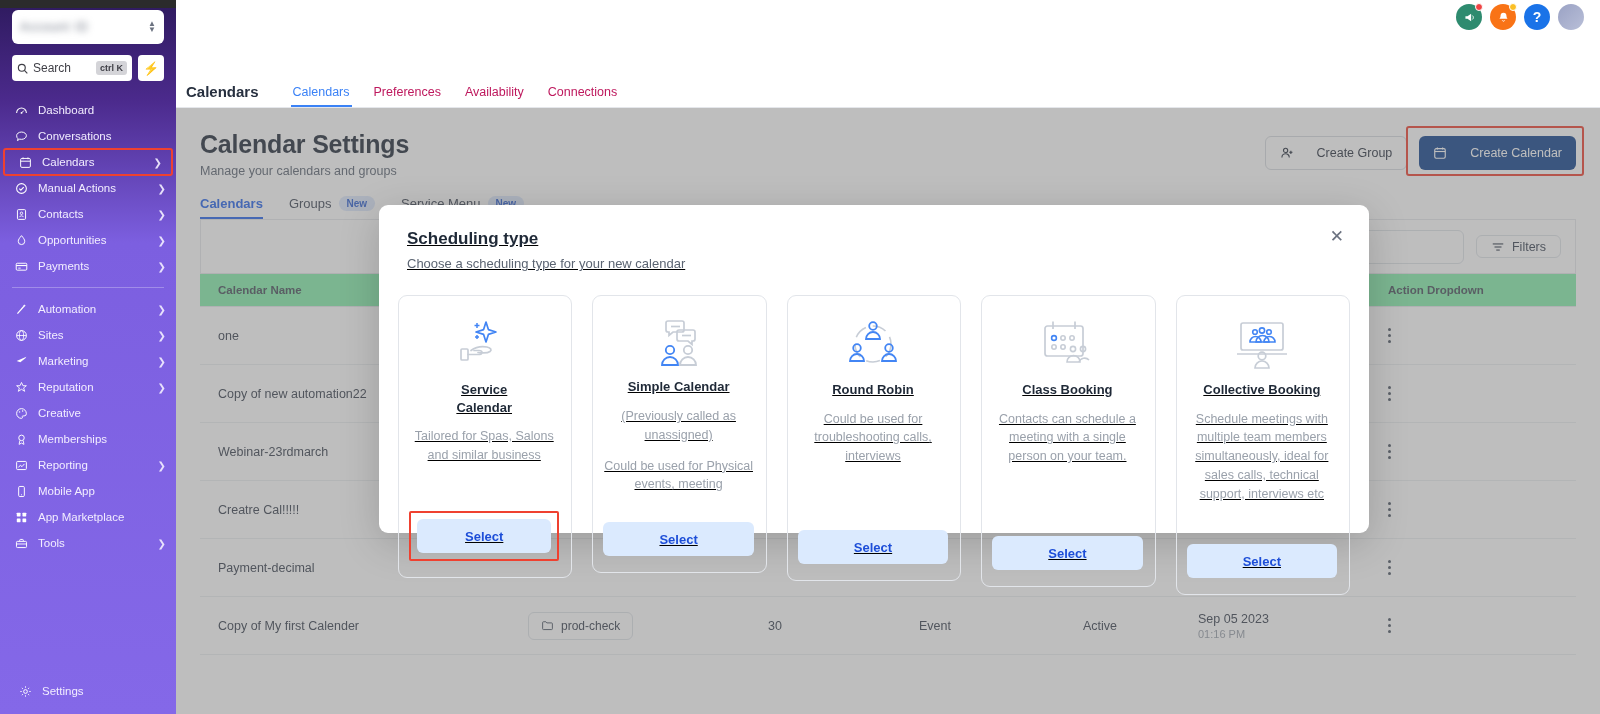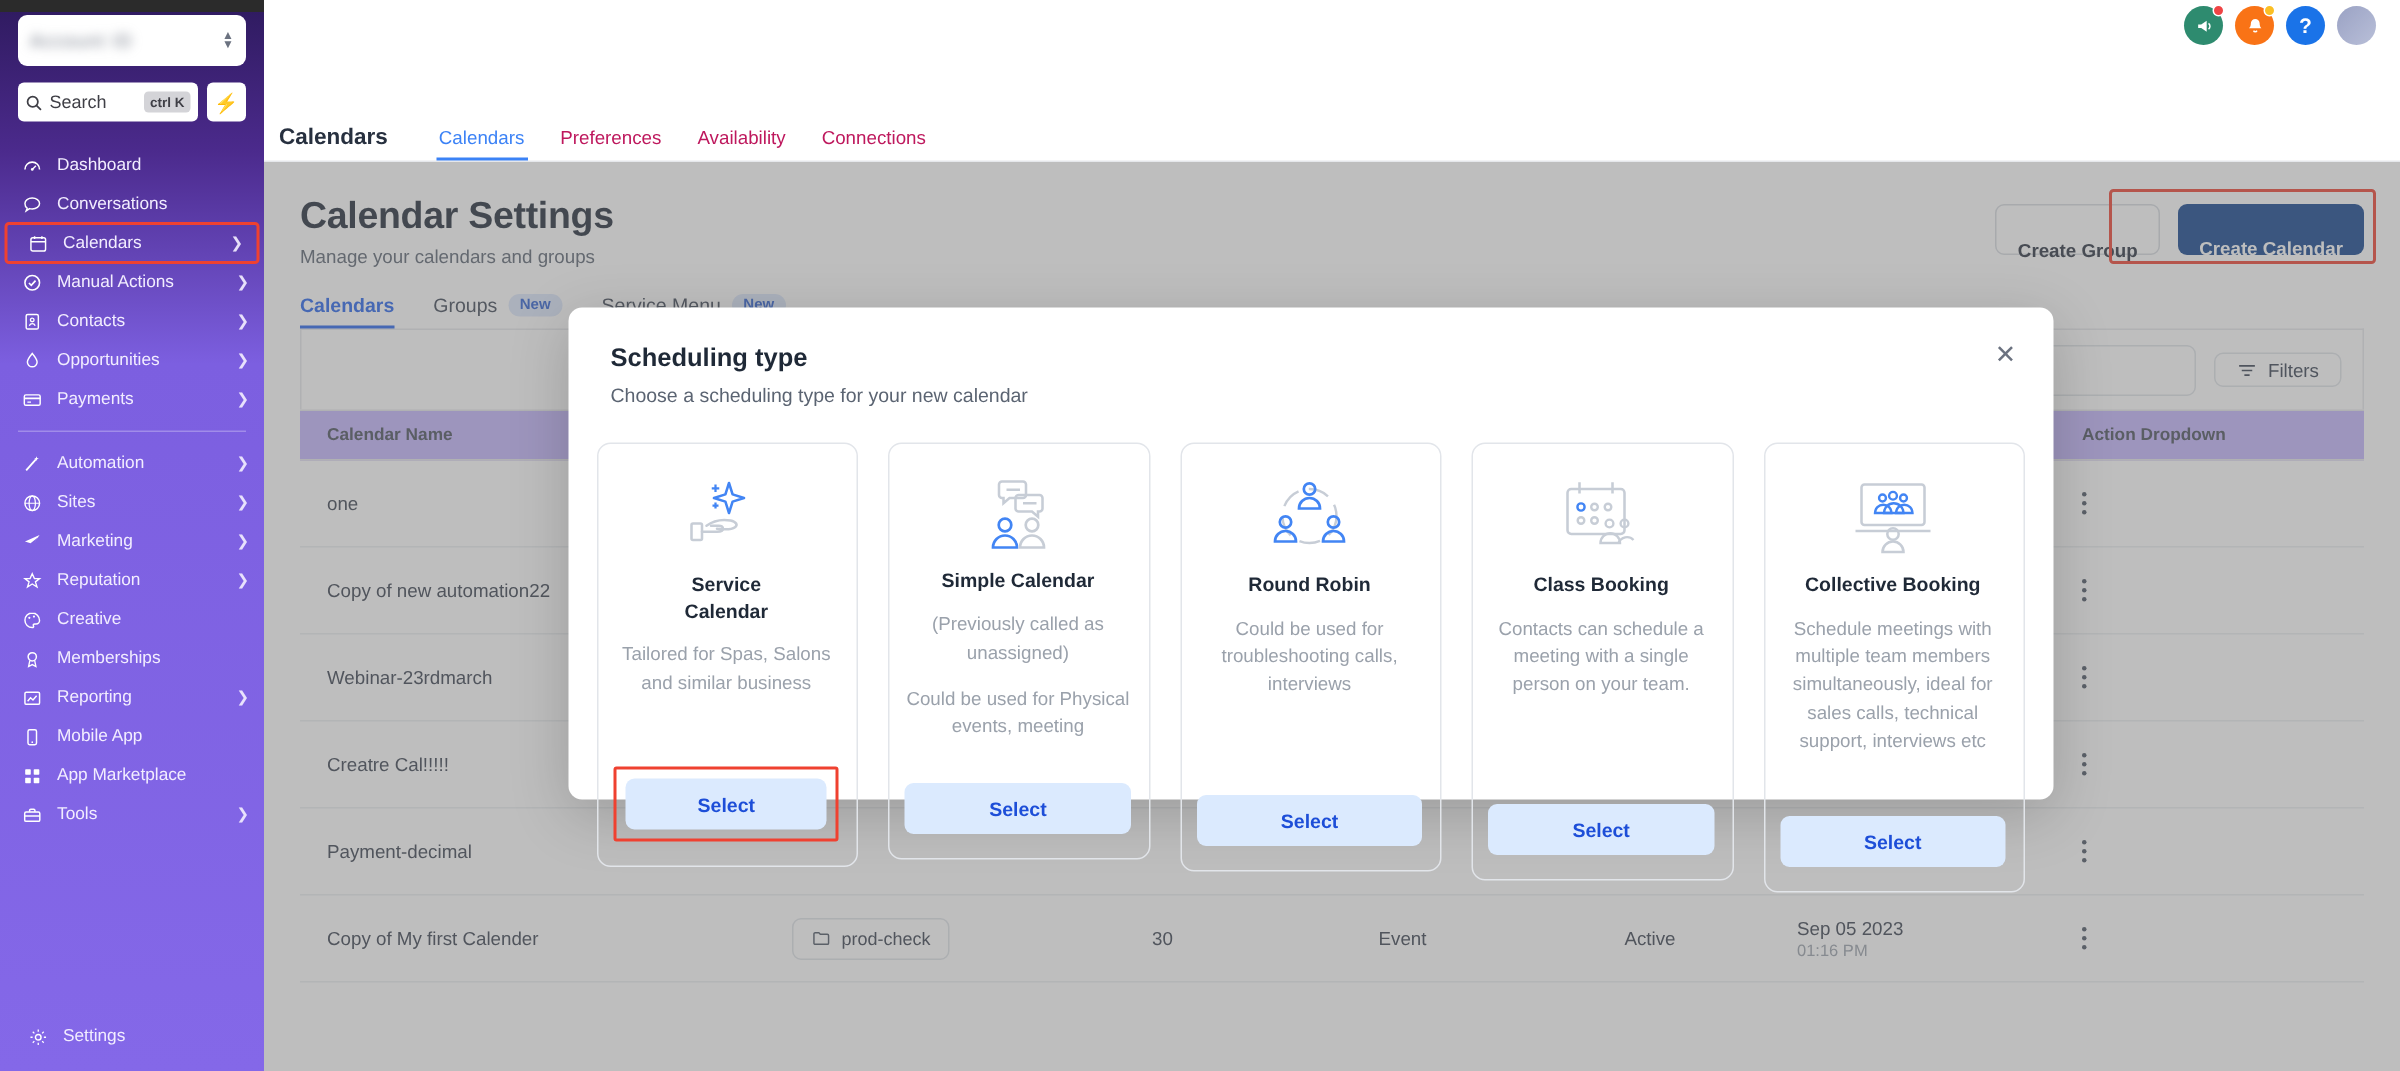--- a/index.html
+++ b/index.html
@@ -114,21 +114,21 @@
   }
 
   
   .page { position: relative; background: #fff; height: 606px; }
   .page-head { padding: 22px 24px 0 24px; display: flex; align-items: flex-start; }
   .page-title { font-size: 25px; font-weight: 700; color: #1f2937; letter-spacing: -.2px; }
   .page-sub { font-size: 12.5px; color: #5b6472; margin-top: 5px; }
   .page-actions { margin-left: auto; display: flex; gap: 12px; align-items: center; padding-top: 6px; position: relative; }
   .btn {
     height: 34px; border-radius: 6px; display: flex; align-items: center;
-    gap: 23px; padding: 0 14px; font-size: 12.5px; font-weight: 700; flex-direction: column;
+    gap: 23px; padding: 0 14px; font-size: 12.5px; font-weight: 400;
   }
   .btn.ghost { background: #fff; border: 1px solid #d7dbe0; color: #29313f; }
   .btn.primary { background: #12438c; color: #fff; }
   .btn-hl {
     position: absolute; right: -8px; top: -4px; width: 178px; height: 50px;
     border: 2px solid #ef4130; border-radius: 3px; pointer-events: none;
   }
 
   .subtabs { display: flex; align-items: center; gap: 26px; padding: 18px 24px 0 24px; }
   .subtab { font-size: 13px; color: #3f4756; display: flex; align-items: center; gap: 7px; padding-bottom: 8px; position: relative; }
@@ -148,21 +148,21 @@
   .filters-btn {
     height: 23px; border: 1px solid #dfe3e8; border-radius: 6px;
     display: flex; align-items: center; gap: 7px; padding: 0 14px;
     font-size: 12.5px; color: #374151;
   }
 
   table.cal { margin: 0 24px; width: calc(100% - 48px); border-collapse: collapse; background: #fff; }
   table.cal th {
     text-align: left; font-size: 11.5px; color: #49505c; font-weight: 600;
     padding: 10px 18px; border-top: 1px solid #e5e7eb; border-bottom: 1px solid #e5e7eb;
-    background: #c4b5fd;
+    background: #86efac;
   }
   table.cal td {
     font-size: 12.5px; color: #39414f; padding: 0 18px; height: 58px;
     border-bottom: 1px solid #eceef1; vertical-align: middle;
   }
   td.c-center { text-align: center; }
   .tag {
     display: inline-flex; align-items: center; gap: 7px;
     border: 1px solid #dfe3e8; border-radius: 6px; padding: 6px 12px;
     font-size: 12px; color: #39414f; background: #fff;
@@ -174,20 +174,21 @@
 
   
   .overlay {
     position: absolute; top: 108px; left: 0; width: 1424px; height: 606px;
     background: rgba(110,110,110,.45); z-index: 80;
   }
   .modal {
     position: absolute; z-index: 90; left: 379px; top: 205px;
     width: 990px; height: 328px; background: #fff; border-radius: 9px;
     box-shadow: 0 10px 40px rgba(0,0,0,.18);
+    text-decoration: underline;
   }
   .modal-head { padding: 24px 28px 0 28px; position: relative; }
   .modal-title { font-size: 17px; font-weight: 700; color: #1f2937; }
   .modal-sub { font-size: 13px; color: #5b6472; margin-top: 7px; }
   .modal-close {
     position: absolute; right: 22px; top: 20px; font-size: 17px;
     color: #6b7280; line-height: 1; padding: 3px;
   }
   .cards { display: flex; gap: 20px; padding: 24px 19px 0 19px; align-items: flex-start; }
   .card {

